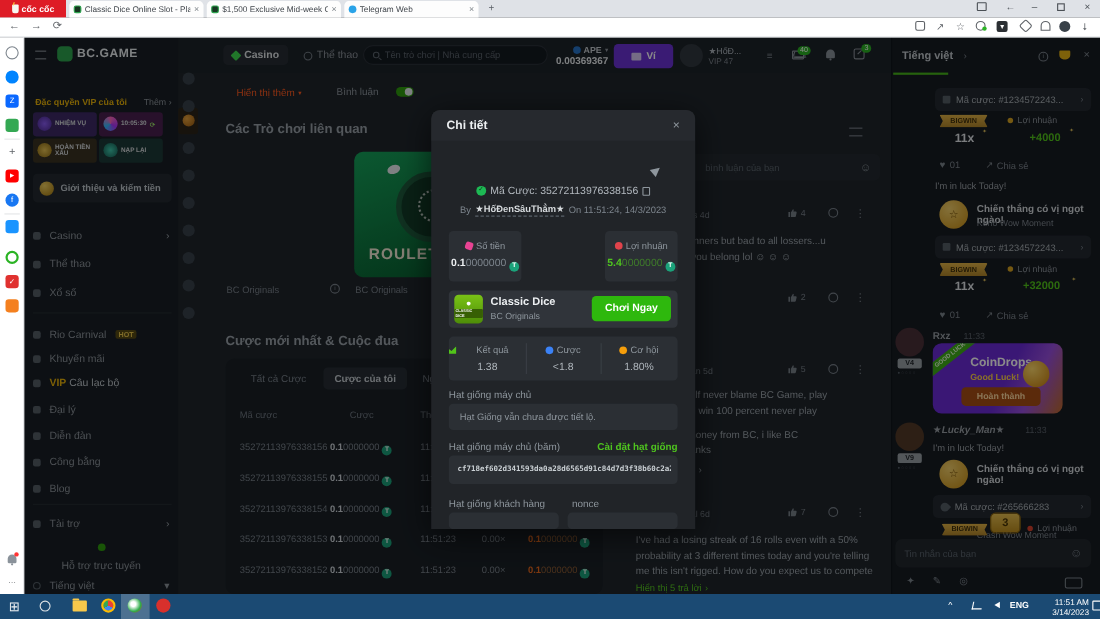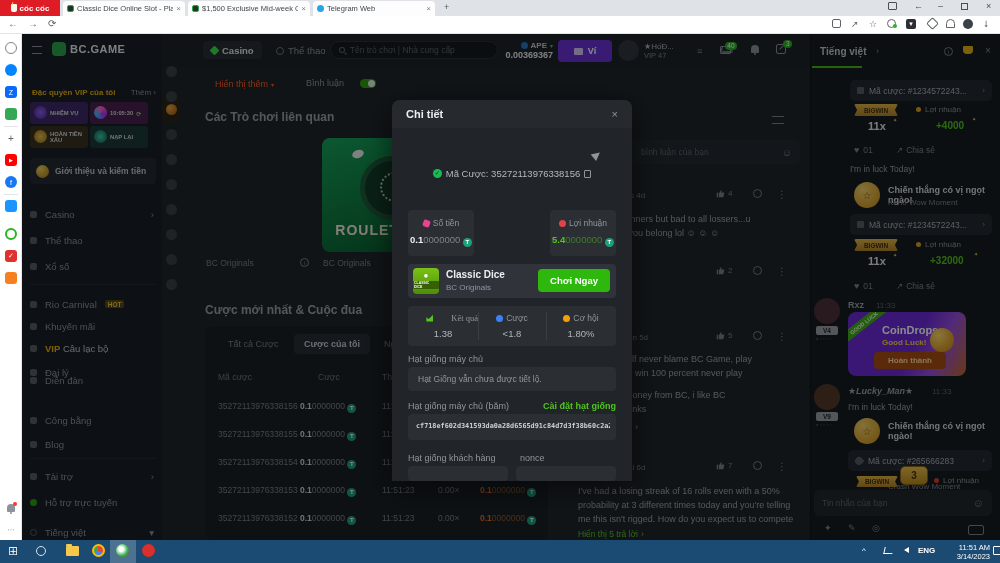--- a/index.html
+++ b/index.html
@@ -300,39 +300,39 @@
     <span>Khuyến mãi</span>
   </div>
   <div class="ab mi" style="top:340px;">
     <span class="mico"></span>
     <span><span style="color:#e7b10a;font-weight:bold;">VIP</span> <span style="color:#c0c7cd;">Câu lạc bộ</span></span>
   </div>
   <div class="ab mi" style="top:364px;">
     <span class="mico"></span>
     <span>Đại lý</span>
   </div>
-  <div class="ab mi" style="top:372px;text-align:center;">
+  <div class="ab mi" style="top:388px;text-align:center;">
     <span class="mico"></span>
     <span>Diễn đàn</span>
   </div>
   <div class="ab mi" style="top:412px;">
     <span class="mico"></span>
     <span>Công bằng</span>
   </div>
   <div class="ab mi" style="top:436px;">
     <span class="mico"></span>
     <span>Blog</span>
   </div>
   <div class="ab ldiv" style="left:30px;top:458px;width:126px;background:#262d34;z-index:2;"></div>
   <div class="ab mi" style="top:468px;">
     <span class="mico"></span>
     <span style="flex:1;">Tài trợ</span>
     <span>›</span>
   </div>
-  <div class="ab mi" style="top:494px;">
+  <div class="ab mi" style="top:494px;flex-direction:column;">
     <span class="mico" style="background:#2f9e0d;border-radius:50%;"></span>
     <span>Hỗ trợ trực tuyến</span>
   </div>
   <div class="ab mi" style="top:524px;">
     <span class="mico" style="border-radius:50%;background:transparent;border:1.2px solid #555e67;"></span>
     <span style="flex:1;">Tiếng việt</span>
     <span>▾</span>
   </div>
 
   <div class="ab" style="left:162px;top:98px;width:18px;height:24px;background:#2c2419;z-index:2;border-radius:3px;"></div>
@@ -598,20 +598,25 @@
     <div class="mhead">
       <span style="color:#eceff1;font-size:11px;font-weight:bold;">Chi tiết</span>
       <span style="color:#8e969d;font-size:11px;">×</span>
     </div>
     <div class="ab" style="left:200px;top:48px;color:#8e969d;font-size:11px;transform:rotate(-40deg);">▶</div>
     <div class="ab f" style="left:0;top:68px;width:100%;justify-content:center;gap:4px;">
       <span style="width:9px;height:9px;border-radius:50%;background:#1db954;color:#0b2913;font-size:6px;text-align:center;line-height:9px;"><span>✓</span></span>
       <span style="color:#b3b9bf;font-size:9.5px;"><span>Mã Cược:</span> <span>35272113976338156</span></span>
       <span style="width:7px;height:8px;border:1.2px solid #8e969d;border-radius:1px;"></span>
     </div>
+    <div class="ab f" style="left:0;top:85px;width:100%;justify-content:center;gap:4px;">
+      <span style="color:#7d858d;font-size:8.5px;">By</span>
+      <span style="color:#d6dadd;font-size:8.5px;font-weight:bold;border-bottom:1px dashed #5a626a;">★HốĐenSâuThẳm★</span>
+      <span style="color:#7d858d;font-size:8.5px;">On 11:51:24, 14/3/2023</span>
+    </div>
 
     <div class="mbox" style="left:16px;top:110px;width:66px;height:46px;">
       <div class="f" style="justify-content:center;gap:3px;margin-top:8px;">
         <span style="width:7px;height:7px;background:#e84393;border-radius:2px;transform:rotate(20deg);display:inline-block;"></span>
         <span class="mlab">Số tiền</span>
       </div>
       <div style="text-align:center;margin-top:6px;" class="mval"><b style="color:#eceff1;">0.1</b><span style="color:#7d858d;">0000000</span> <span class="coin">T</span></div>
     </div>
     <div class="mbox" style="left:158px;top:110px;width:66px;height:46px;">
       <div class="f" style="justify-content:center;gap:3px;margin-top:8px;">
@@ -628,21 +633,21 @@
       </span>
       <span style="position:absolute;left:38px;top:5px;color:#eceff1;font-size:10px;font-weight:bold;">Classic Dice</span>
       <span style="position:absolute;left:38px;top:19px;color:#8e969d;font-size:8px;">BC Originals</span>
       <span style="position:absolute;right:6px;top:5px;width:72px;height:23px;background:#2eb80d;border-radius:4px;color:#ffffff;font-size:9.5px;font-weight:bold;display:flex;align-items:center;justify-content:center;">
           <span>Chơi Ngay</span>
         </span>
     </div>
 
     <div class="mbox" style="left:16px;top:206px;width:208px;height:40px;">
       <div style="position:absolute;left:0;top:0;width:70px;text-align:center;">
-        <div class="f" style="justify-content:flex-end;gap:18px;margin-top:7px;font-family:Liberation Serif, serif;">
+        <div class="f" style="justify-content:flex-start;gap:18px;margin-top:7px;">
           <span style="width:7px;height:7px;background:#52c41a;display:inline-block;clip-path:polygon(0 100%,0 40%,35% 65%,100% 0,100% 100%);"></span>
           <span class="mlab">Kết quả</span>
         </div>
         <div class="mval" style="margin-top:5px;">1.38</div>
       </div>
       <div style="position:absolute;left:70px;top:6px;width:1px;height:28px;background:#3a3f45;"></div>
       <div style="position:absolute;left:70px;top:0;width:68px;text-align:center;">
         <div class="f" style="justify-content:center;gap:3px;margin-top:7px;">
           <span style="width:7px;height:7px;background:#3b82f6;border-radius:50%;display:inline-block;"></span>
           <span class="mlab">Cược</span>

